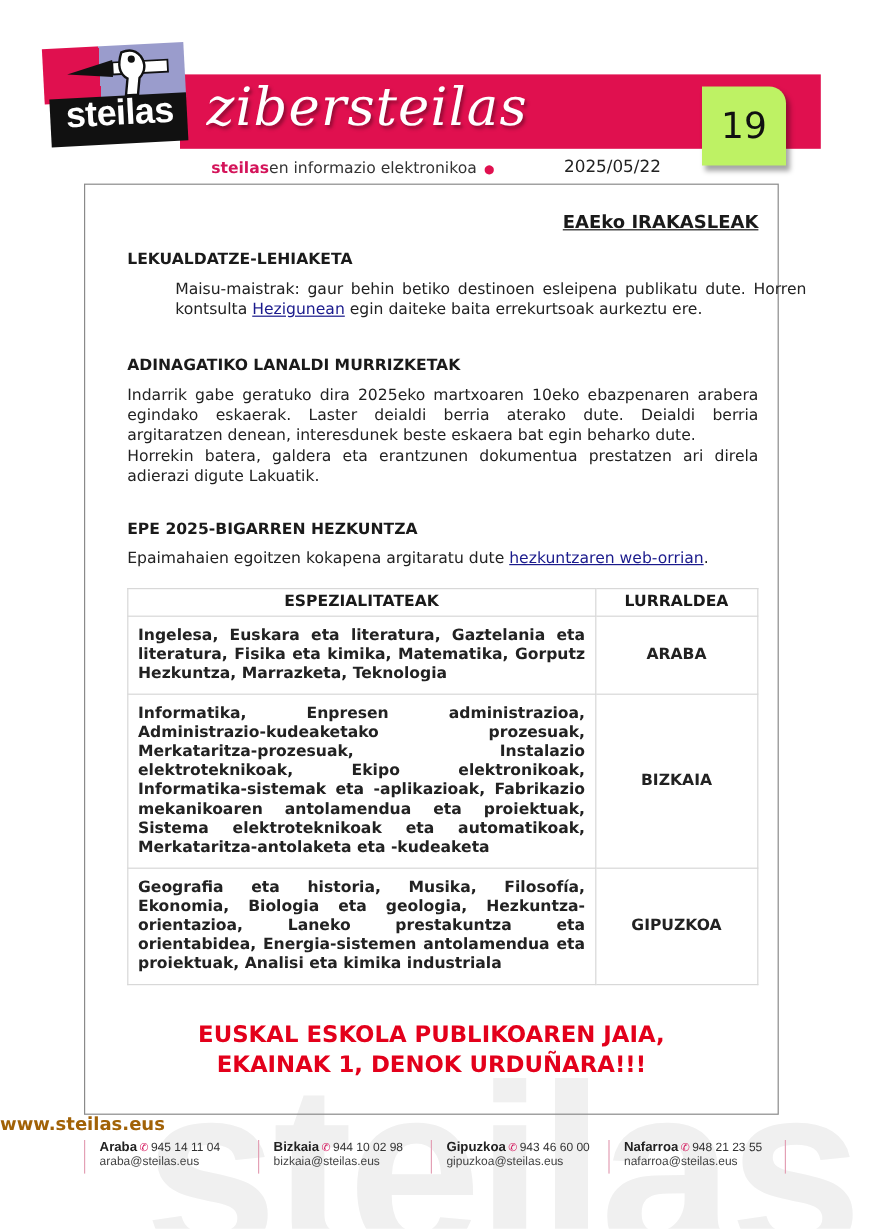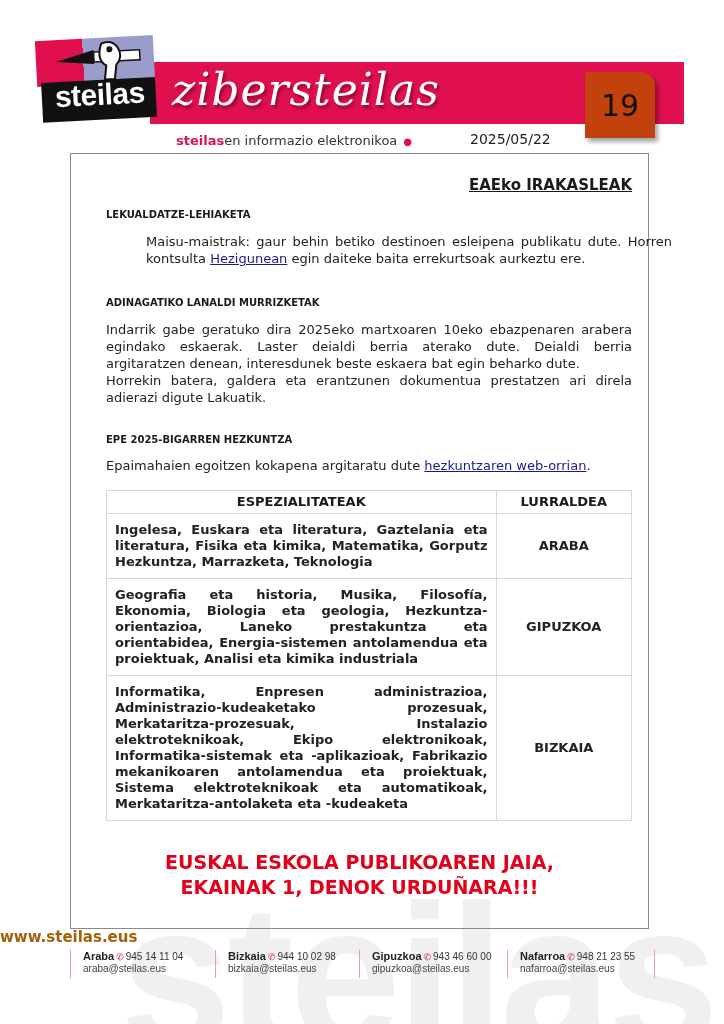--- a/index.html
+++ b/index.html
@@ -35,21 +35,21 @@
     position: absolute; left: 18px; top: 2px; width: 90px; height: 44px;
   }
   .brand-title {
     position: absolute; left: 172px; top: 64px;
     font-family: "DejaVu Serif", serif; font-style: italic;
     font-size: 44px; color: #ffffff; letter-spacing: 1px;
     text-shadow: 2px 3px 3px rgba(0,0,0,0.35);
   }
   .issue-box {
     position: absolute; left: 585px; top: 72px; width: 70px; height: 66px;
-    background: #c2410c; border-radius: 0 14px 0 0;
+    background: #bef264; border-radius: 0 14px 0 0;
     box-shadow: 3px 4px 4px rgba(0,0,0,0.35);
     display: flex; align-items: center; justify-content: center;
     font-family: "DejaVu Sans", sans-serif; font-size: 30px; color: #111;
   }
   .subtitle {
     position: absolute; left: 176px; top: 133px;
     font-size: 13px; color: #333;
   }
   .subtitle .brand { color: #d4145a; font-weight: bold; }
   .subtitle .dot { color: #e0104f; font-size: 10px; margin-left: 6px; }
@@ -60,21 +60,21 @@
   
   .frame {
     position: absolute; left: 70px; top: 153px; width: 579px; height: 776px;
     border: 1px solid #8a8a8a; box-sizing: border-box;
   }
   .content { position: absolute; left: 106px; width: 526px; }
   .sec-title {
     position: absolute; left: 0; width: 100%; text-align: right;
     font-weight: bold; font-size: 15px; text-decoration: underline;
   }
-  .h2 { font-weight: bold; font-size: 10px; position: absolute; left: 0; }
+  .h2 { font-weight: bold; font-size: 13px; position: absolute; left: 0; }
   .para {
     position: absolute; left: 0; width: 526px;
     font-size: 13px; line-height: 17px; text-align: justify; color: #222;
   }
   .para a { color: #1a1a8c; text-decoration: underline; }
 
   table.epe {
     position: absolute; left: 106px; top: 490px; width: 526px;
     border-collapse: collapse; font-size: 13px; line-height: 16px;
   }
@@ -172,26 +172,26 @@
       <th>ESPEZIALITATEAK</th>
       <th>LURRALDEA</th>
     </tr>
   </thead>
   <tbody>
     <tr>
       <td class="spec">Ingelesa, Euskara eta literatura, Gaztelania eta literatura, Fisika eta kimika, Matematika, Gorputz Hezkuntza, Marrazketa, Teknologia</td>
       <td class="region">ARABA</td>
     </tr>
     <tr>
+      <td class="spec">Informatika, Enpresen administrazioa, Administrazio-kudeaketako prozesuak, Merkataritza-prozesuak, Instalazio elektroteknikoak, Ekipo elektronikoak, Informatika-sistemak eta -aplikazioak, Fabrikazio mekanikoaren antolamendua eta proiektuak, Sistema elektroteknikoak eta automatikoak, Merkataritza-antolaketa eta -kudeaketa</td>
+      <td class="region">BIZKAIA</td>
+    </tr>
+    <tr>
       <td class="spec">Geografia eta historia, Musika, Filosofía, Ekonomia, Biologia eta geologia, Hezkuntza-orientazioa, Laneko prestakuntza eta orientabidea, Energia-sistemen antolamendua eta proiektuak, Analisi eta kimika industriala</td>
       <td class="region">GIPUZKOA</td>
-    </tr>
-    <tr>
-      <td class="spec">Informatika, Enpresen administrazioa, Administrazio-kudeaketako prozesuak, Merkataritza-prozesuak, Instalazio elektroteknikoak, Ekipo elektronikoak, Informatika-sistemak eta -aplikazioak, Fabrikazio mekanikoaren antolamendua eta proiektuak, Sistema elektroteknikoak eta automatikoak, Merkataritza-antolaketa eta -kudeaketa</td>
-      <td class="region">BIZKAIA</td>
     </tr>
   </tbody>
 </table>
 
 <div class="callout">
   <div>EUSKAL ESKOLA PUBLIKOAREN JAIA,</div>
   <div>EKAINAK 1, DENOK URDUÑARA!!!</div>
 </div>
 
 <div class="footer-url">www.steilas.eus</div>

